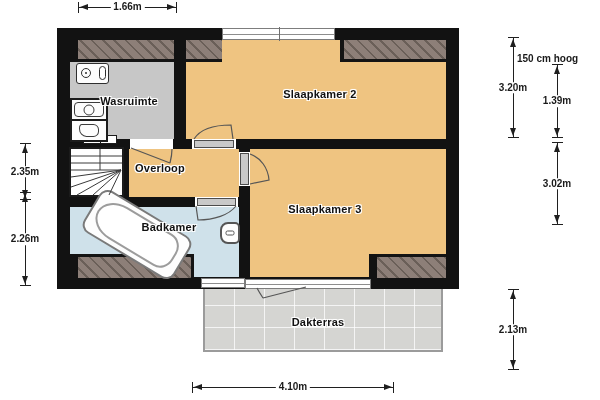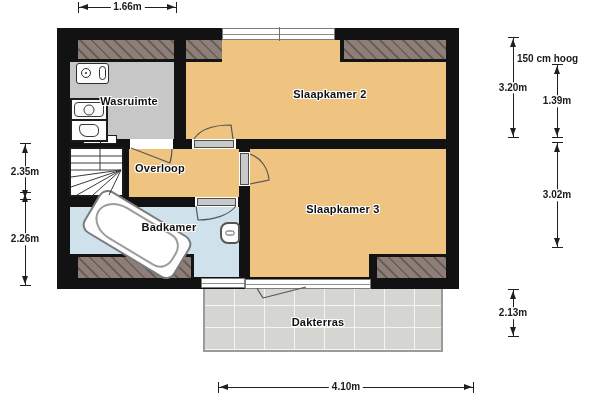--- a/index.html
+++ b/index.html
@@ -175,24 +175,24 @@
     <path d="M194,139 C201,128 215,125 231,125 L233,139" fill="none" stroke="#565656" stroke-width="1.2"></path>
     <path d="M250,154 C261,158 268,168 269,180 L250,184" fill="none" stroke="#565656" stroke-width="1.2"></path>
     <path d="M236,206 C229,215 214,220 198,220 L196,206" fill="none" stroke="#565656" stroke-width="1.2"></path>
     <path d="M131,148 L170,163 M172,149 C172,155 171,159 170,163" fill="none" stroke="#565656" stroke-width="1.2"></path>
     <path d="M306,287 L263,298 M257,288 C259,292 261,295 263,298" fill="none" stroke="#565656" stroke-width="1.2"></path>
     <path d="M71,156 H122 M71,163 H122 M71,170 H121 M100,149 V170
              M121,170 L71,177 M121,170 L71,187 M121,170 L77,195 M121,170 L93,195 M121,170 L109,195" fill="none" stroke="#3a3a3a" stroke-width="1"></path>
   </svg>
 
   <div class="room-label" style="left:129px;top:101px">Wasruimte</div>
-  <div class="room-label" style="left:330px;top:94px">Slaapkamer 2</div>
+  <div class="room-label" style="left:320px;top:94px">Slaapkamer 2</div>
   <div class="room-label" style="left:160px;top:168px">Overloop</div>
   <div class="room-label" style="left:169px;top:227px">Badkamer</div>
-  <div class="room-label" style="left:343px;top:209px">Slaapkamer 3</div>
+  <div class="room-label" style="left:325px;top:209px">Slaapkamer 3</div>
   <div class="room-label" style="left:318px;top:322px">Dakterras</div>
 
   <div class="dim-h" style="left:78px;top:2px;width:99px">
     <i class="ln"></i>
       <i class="t1"></i>
       <i class="t2"></i>
       <i class="a1"></i>
       <i class="a2"></i>
     <span class="lb">1.66m</span>
   </div>
@@ -224,38 +224,38 @@
     <span class="lb">3.20m</span>
   </div>
   <div class="dim-v" style="left:552px;top:64px;height:74px">
     <i class="ln"></i>
       <i class="t1"></i>
       <i class="t2"></i>
       <i class="a1"></i>
       <i class="a2"></i>
     <span class="lb">1.39m</span>
   </div>
-  <div class="dim-v" style="left:552px;top:142px;height:106px">
+  <div class="dim-v" style="left:552px;top:142px;height:83px">
     <i class="ln"></i>
       <i class="t1"></i>
       <i class="t2"></i>
       <i class="a1"></i>
       <i class="a2"></i>
     <span class="lb">3.02m</span>
   </div>
-  <div class="dim-v" style="left:508px;top:289px;height:48px">
+  <div class="dim-v" style="left:508px;top:289px;height:81px">
     <i class="ln"></i>
       <i class="t1"></i>
       <i class="t2"></i>
       <i class="a1"></i>
       <i class="a2"></i>
     <span class="lb">2.13m</span>
   </div>
 
-  <div class="dim-h" style="left:218px;top:382px;width:256px">
+  <div class="dim-h" style="left:192px;top:382px;width:202px">
     <i class="ln"></i>
       <i class="t1"></i>
       <i class="t2"></i>
       <i class="a1"></i>
       <i class="a2"></i>
     <span class="lb">4.10m</span>
   </div>
 
 </div>
 

